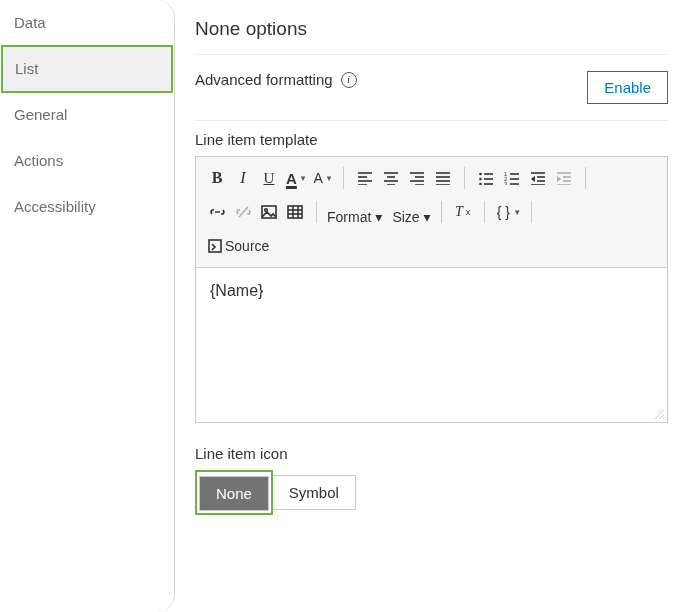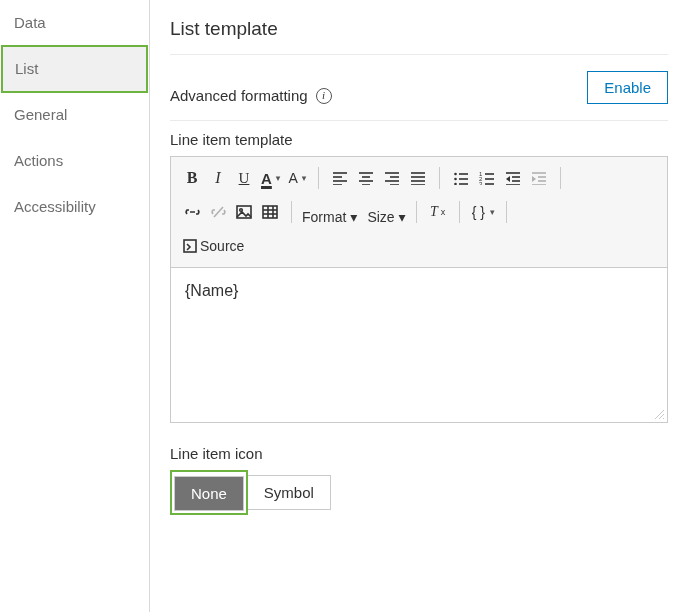--- a/index.html
+++ b/index.html
@@ -10,23 +10,24 @@
     color: #323232;
     background: #ffffff;
     width: 688px; height: 612px;
     overflow: hidden;
   }
   .app {
     display: flex;
     width: 688px; height: 612px;
   }
   .sidebar {
-    width: 150px;
+    width: 175px;
     border-right: 1px solid #d9d9d9;
     flex-shrink: 0;
+    border-radius: 18px;
   }
   .sidebar-item {
     padding: 14px 14px;
     font-size: 15px;
     color: #6e6e6e;
     cursor: pointer;
     line-height: 1.2;
   }
   .sidebar-item.active {
     background: #f0f0f0;
@@ -43,21 +44,21 @@
     font-size: 19px;
     color: #323232;
     padding: 18px 20px 14px 20px;
   }
   .hr { height:1px; background:#eaeaea; margin: 0 20px; }
 
   .section {
     padding: 16px 20px 0 20px;
   }
   .adv-row {
-    display: flex; align-items: flex-end; justify-content: space-between;
+    display: flex; align-items: flex-start; justify-content: space-between;
     padding-bottom: 16px;
   }
   .adv-left { display:flex; align-items:center; gap:8px; font-size:15px; color:#323232;}
   .info-icon {
     width:16px; height:16px; border:1.4px solid #555; border-radius:50%;
     display:inline-flex; align-items:center; justify-content:center;
     font-size:11px; font-family: Georgia, serif; font-style: italic;
     line-height:1; color:#323232;
   }
   .enable-btn {
@@ -127,21 +128,21 @@
 <div class="app">
   <nav class="sidebar">
     <div class="sidebar-item"><span>Data</span></div>
     <div class="sidebar-item active"><span>List</span></div>
     <div class="sidebar-item"><span>General</span></div>
     <div class="sidebar-item"><span>Actions</span></div>
     <div class="sidebar-item"><span>Accessibility</span></div>
   </nav>
 
   <main class="main">
-    <div class="page-title">List template</div>
+    <div class="page-title">None options</div>
     <div class="hr"></div>
 
     <div class="section">
       <div class="adv-row">
         <div class="adv-left">
           <span>Advanced formatting</span>
           <span class="info-icon">i</span>
         </div>
         <button class="enable-btn">Enable</button>
       </div>

